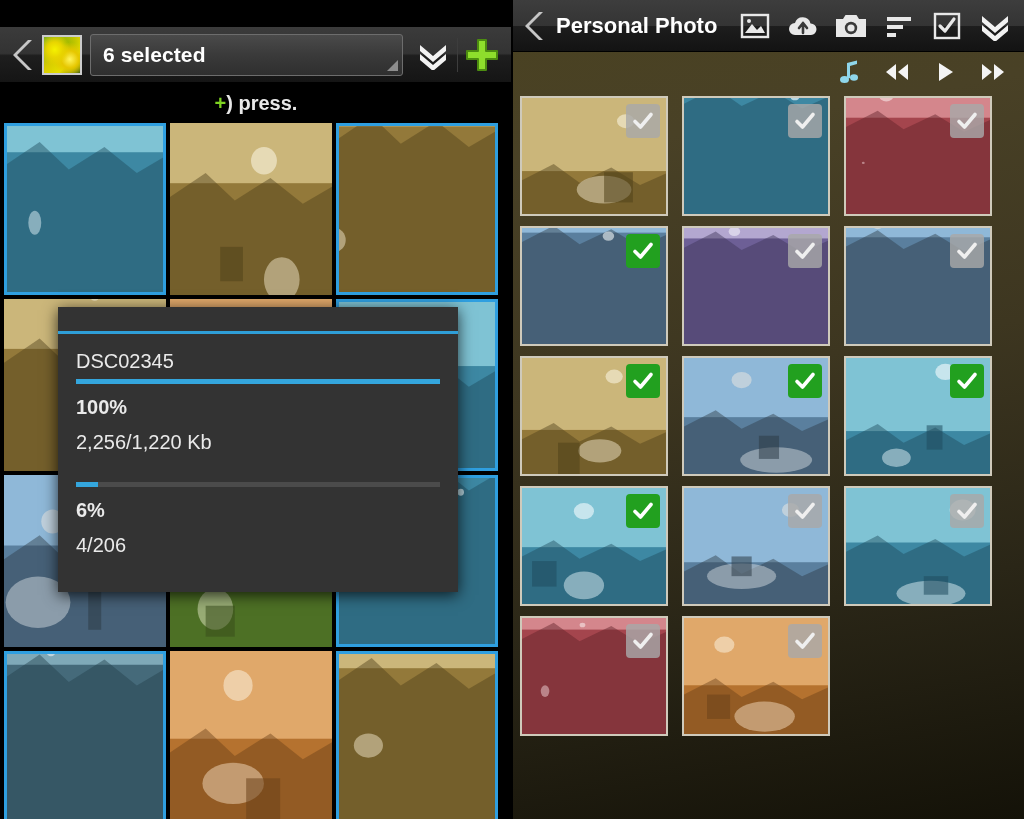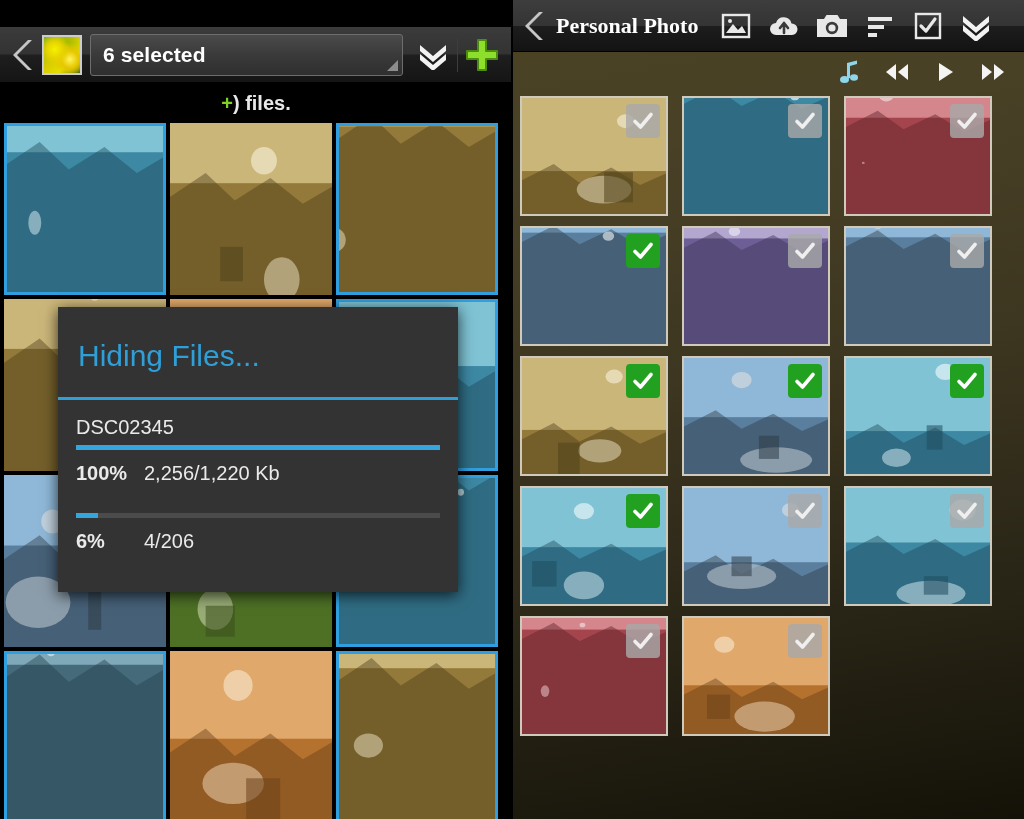--- a/index.html
+++ b/index.html
@@ -96,21 +96,20 @@
   }
   .lcell.sel { outline: 3px solid #2f9fe0; outline-offset: -3px; }
   .lcell .ph { width: 100%; height: 100%; display:block; }
 
   
   .panel-right {
     position: relative;
     width: 512px; height: 819px;
     background: linear-gradient(170deg, #4a4221 0%, #494126 18%, #3d3620 45%, #2a2617 72%, #141208 100%);
     overflow: hidden;
-    font-family: Liberation Serif, serif;
   }
   .rheader {
     height: 52px;
     background: linear-gradient(to bottom, #3d3d3d 0%, #343434 50%, #1d1d1d 52%, #131313 100%);
     display: flex; align-items: center;
     padding: 0 4px 0 6px;
     border-bottom: 1px solid #000;
   }
   .rtitle {
     color: #fff; font-size: 22px; font-weight: bold;
@@ -177,21 +176,21 @@
   .dlg-body { padding: 16px 18px 0 18px; }
   .dlg-file { color: #eaeaea; font-size: 20px; padding-bottom: 6px; }
   .bar {
     height: 5px; background: #4b4b4b; width: 100%;
     position: relative; overflow: hidden;
   }
   .bar > i { display:block; height:100%; background:#34a6dd; }
   .stat {
     display: flex; align-items: baseline; gap: 12px;
     padding-top: 12px;
-    color: #eaeaea; font-size: 20px;
+    color: #eaeaea; font-size: 20px; flex-direction: column;
   }
   .stat b { font-weight: bold; }
   .stat .pct { min-width: 56px; }
   .gap { height: 28px; }
 
   .divider-v {
     position: absolute; left: 511px; top: 0;
     width: 2px; height: 819px; background: #000; z-index: 60;
   }
 </style>
@@ -222,21 +221,21 @@
       <div class="hdr-div"></div>
       <div class="hdr-btn">
         <svg width="36" height="36" viewBox="0 0 36 36">
           <path d="M14 3 H22 V14 H33 V22 H22 V33 H14 V22 H3 V14 H14 Z" fill="#8ede2c" stroke="#4c8c10" stroke-width="2" stroke-linejoin="round"></path>
         </svg>
       </div>
     </div>
 
     <div class="lhint">
         <span class="plus">+</span>
-        <span>) files.</span>
+        <span>) press.</span>
     </div>
 
     <div class="lgrid" id="lgrid">
         <div class="lcell sel">
           <svg class="ph" viewBox="0 0 100 100" preserveAspectRatio="none">
             <rect x="0" y="0" width="100" height="100" fill="#7fc3d4"></rect>
             <rect x="0" y="17" width="100" height="83" fill="#3d88a3"></rect>
             <path d="M0 25 L22 11 L40 27 L62 14 L82 29 L100 19 L100 100 L0 100 Z" fill="#1f4c5e" opacity="0.45"></path>
             <circle cx="27" cy="-7" r="2" fill="#dff0f5" opacity="0.75"></circle>
             <ellipse cx="19" cy="58" rx="4" ry="7" fill="#dff0f5" opacity="0.5"></ellipse>
@@ -394,21 +393,20 @@
             <path d="M0 48 L22 34 L40 50 L62 37 L82 52 L100 42 L100 100 L0 100 Z" fill="#50411a" opacity="0.45"></path>
             <circle cx="28" cy="25" r="5" fill="#efe6c9" opacity="0.75"></circle>
             <ellipse cx="66" cy="83" rx="20" ry="14" fill="#efe6c9" opacity="0.5"></ellipse>
             <rect x="41" y="75" width="13" height="27" fill="#50411a" opacity="0.55"></rect>
             <title>modern-building-dome</title>
           </svg>
         </div>
       </div>
 
     <div class="dialog">
-      <div class="dlg-title">Hiding Files...</div>
       <div class="dlg-rule"></div>
       <div class="dlg-body">
         <div class="dlg-file">DSC02345</div>
         <div class="bar">
           <i id="bar1" style="width: 100%;"></i>
         </div>
         <div class="stat">
           <b class="pct">100%</b>
           <span>2,256/1,220 Kb</span>
         </div>

